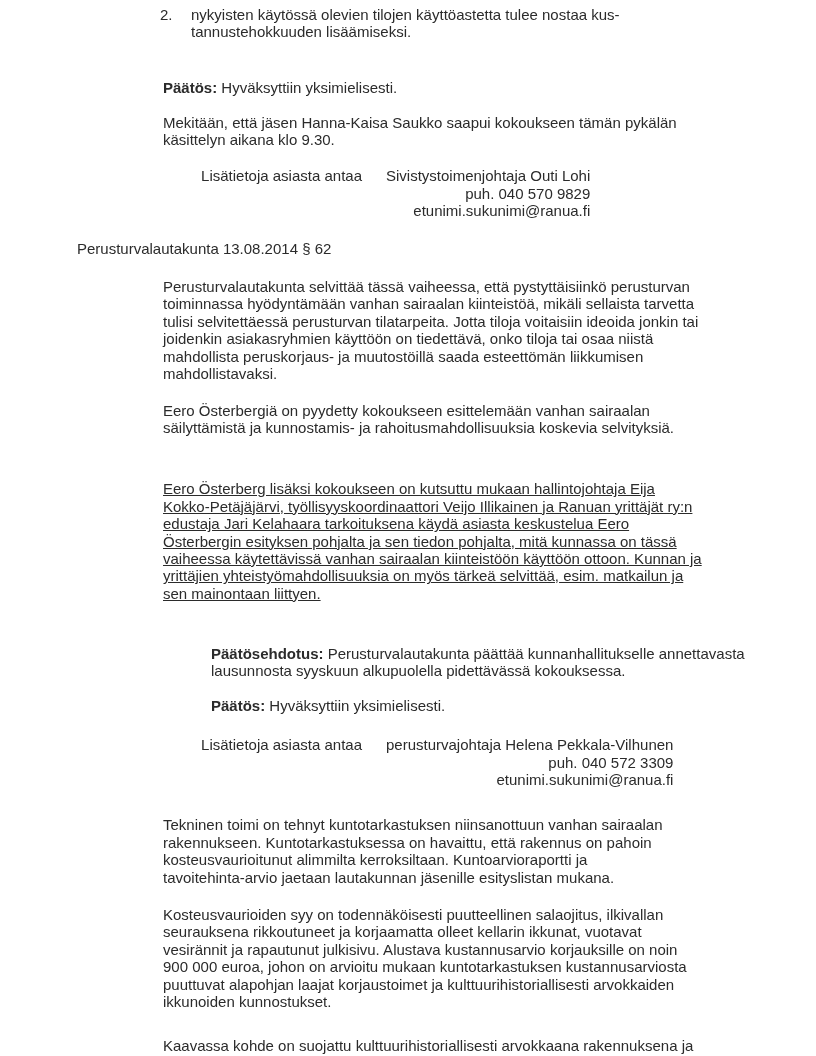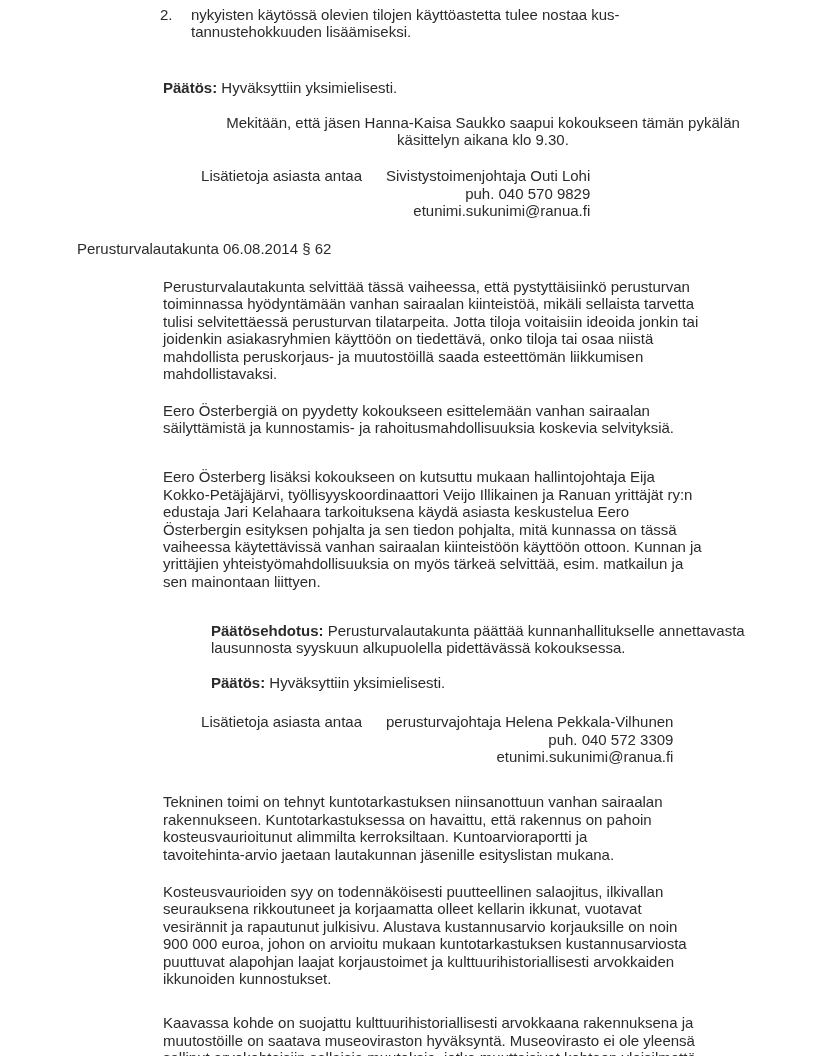--- a/index.html
+++ b/index.html
@@ -31,25 +31,25 @@
   .list-num { width: 31px; flex-shrink: 0; }
   .list-text { white-space: pre-line; }
 
   
   .body-block {
     margin-left: 163px;
     width: 640px;
     white-space: pre-line;
   }
   .decision-1 { margin-bottom: 17px; }
-  .note-block { margin-bottom: 19px; text-align: center; }
+  .note-block { margin-bottom: 19px; }
   .para { margin-bottom: 19px; }
   .para-s1-1 { margin-bottom: 19px; }
-  .para-s1-2 { margin-bottom: 32px; }
-  .para-s1-3 { margin-bottom: 14px; }
+  .para-s1-2 { margin-bottom: 44px; }
+  .para-s1-3 { margin-bottom: 25px; text-decoration: underline; }
   .proposal-block { margin-bottom: 22px; padding-left: 48px; }
   .para-s2-1 { margin-bottom: 20px; margin-top: 28px; }
   .para-s2-2 { margin-bottom: 27px; }
   .para-s2-3 { margin-bottom: 0; }
 
   .bold-underline {
     font-weight: bold;
   }
 
   
@@ -89,21 +89,21 @@
   <div class="body-block note-block">Mekitään, että jäsen Hanna-Kaisa Saukko saapui kokoukseen tämän pykälän
 käsittelyn aikana klo 9.30.</div>
 
   <div class="contact-block contact-1">
     <div class="contact-label">Lisätietoja asiasta antaa</div>
     <div class="contact-details">Sivistystoimenjohtaja Outi Lohi
 puh. 040 570 9829
 etunimi.sukunimi@ranua.fi</div>
   </div>
 
-  <div class="heading-block heading-1">Perusturvalautakunta 06.08.2014 § 62</div>
+  <div class="heading-block heading-1">Perusturvalautakunta 13.08.2014 § 62</div>
 
   <div class="body-block para para-s1-1">Perusturvalautakunta selvittää tässä vaiheessa, että pystyttäisiinkö perusturvan
 toiminnassa hyödyntämään vanhan sairaalan kiinteistöä, mikäli sellaista tarvetta
 tulisi selvitettäessä perusturvan tilatarpeita. Jotta tiloja voitaisiin ideoida jonkin tai
 joidenkin asiakasryhmien käyttöön on tiedettävä, onko tiloja tai osaa niistä
 mahdollista peruskorjaus- ja muutostöillä saada esteettömän liikkumisen
 mahdollistavaksi.</div>
 
   <div class="body-block para para-s1-2">Eero Österbergiä on pyydetty kokoukseen esittelemään vanhan sairaalan
 säilyttämistä ja kunnostamis- ja rahoitusmahdollisuuksia koskevia selvityksiä.</div>

